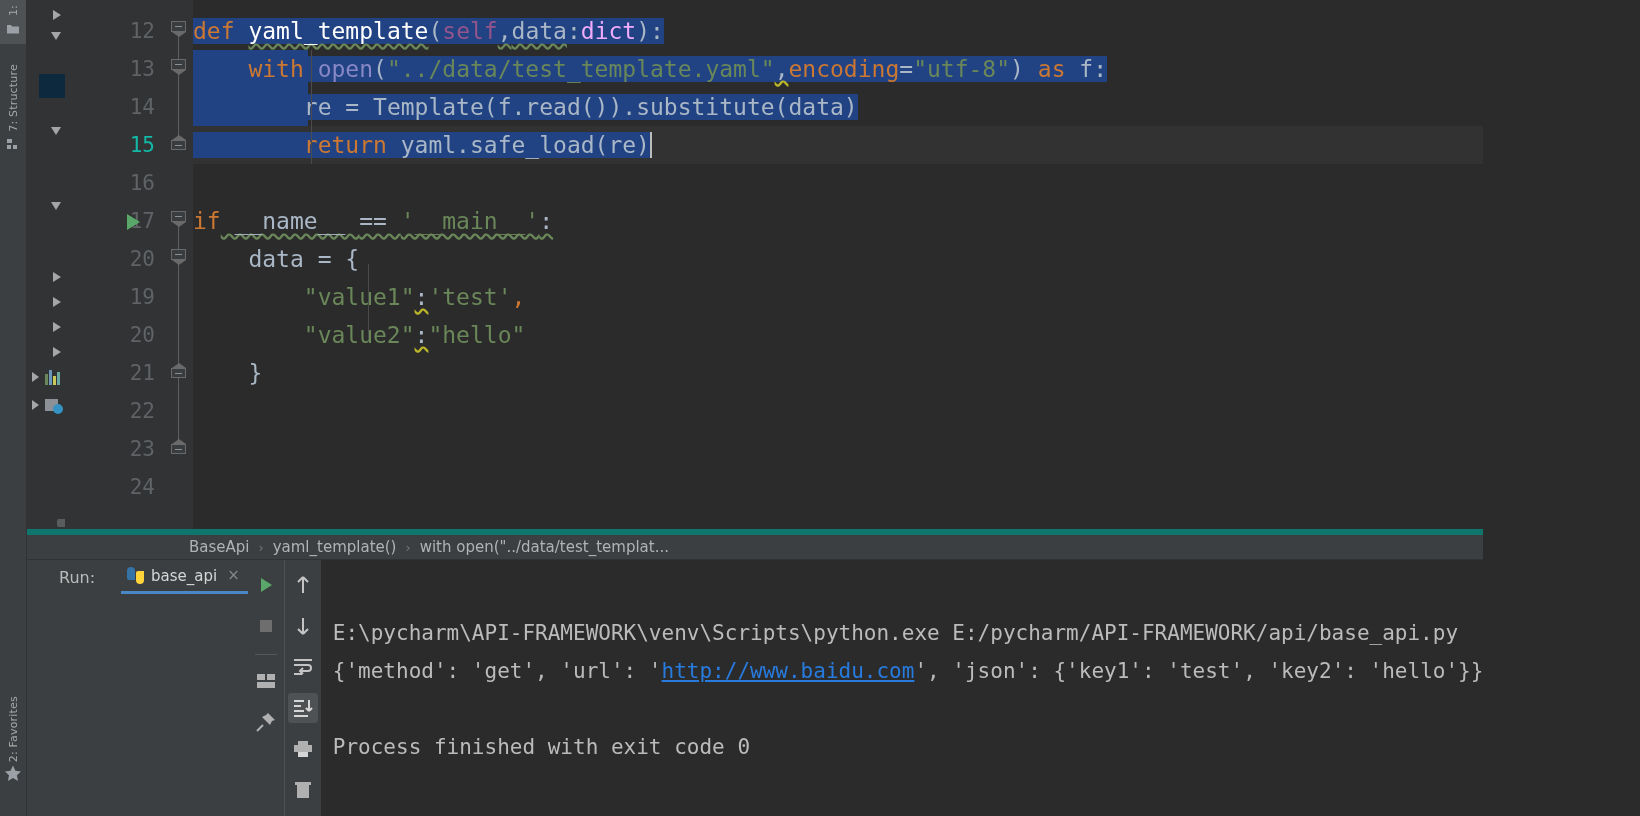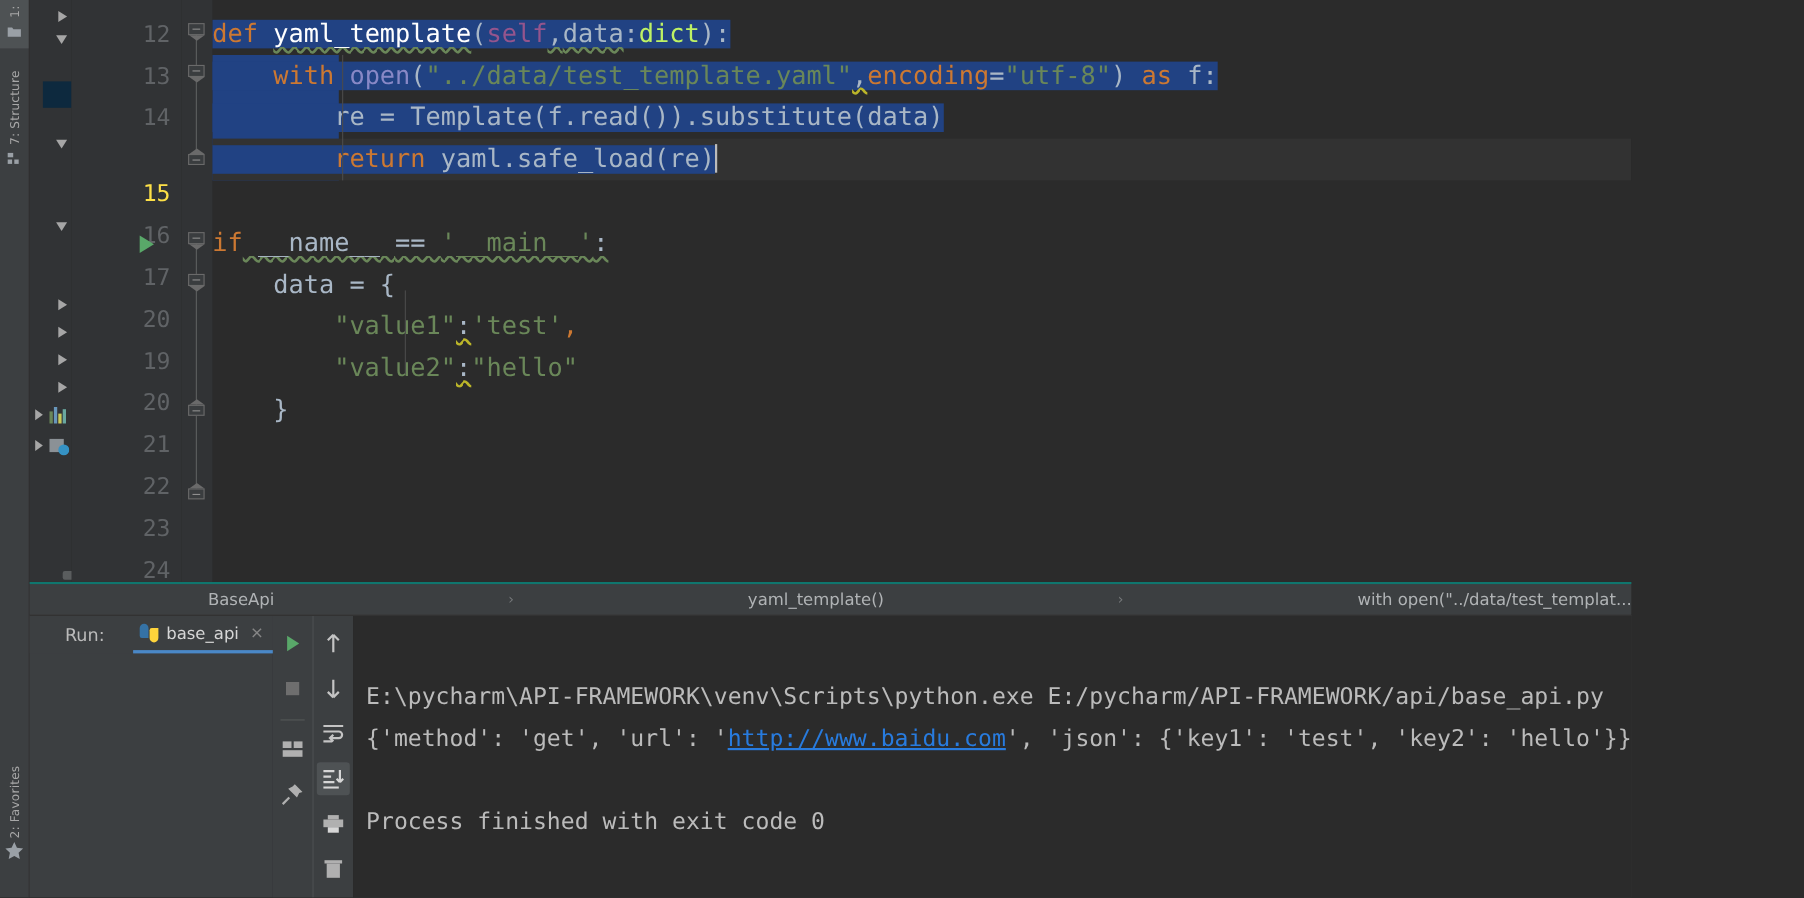--- a/index.html
+++ b/index.html
@@ -116,21 +116,21 @@
   }
   .lnum {
     height: 38px;
     line-height: 38px;
     text-align: right;
     padding-right: 10px;
     color: #606366;
     font-family: "DejaVu Sans Mono", monospace;
     font-size: 21px;
   }
-  .lnum.current { color: #fde047; margin-top: 31px; }
+  .lnum.current { color: #14b8a6; }
 
   
   .fold-col {
     width: 28px;
     background: #313335;
     position: relative;
     flex: 0 0 28px;
     padding-top: 12px;
     box-sizing: border-box;
   }
@@ -204,21 +204,21 @@
   .selblock {
     position: absolute;
     background: #214283;
   }
   .kw   { color: #cc7832; }
   .fn   { color: #ffffff; }
   .self { color: #94558d; }
   .str  { color: #6a8759; }
   .call { color: #8888c6; }
   .pln  { color: #a9b7c6; }
-  .bi   { color: #bef264; }
+  .bi   { color: #f0abfc; }
   .wavy {
     text-decoration: underline wavy #6a8759;
     text-underline-offset: 4px;
   }
   .wavy-w {
     text-decoration: underline wavy #bbb529;
     text-underline-offset: 3px;
   }
   .caret {
     display: inline-block;
@@ -247,22 +247,21 @@
   
   .breadcrumb {
     height: 30px;
     background: #3c3f41;
     display: flex;
     align-items: center;
     padding-left: 162px;
     box-sizing: border-box;
     font-size: 15px;
     color: #a4a7a9;
-    border-top: 2px solid #0f766e;
-    justify-content: space-between;
+    border-top: 6px solid #0f766e;
   }
   .crumb { color: #b0b3b5; }
   .crumb-sep { color: #75787a; margin: 0 9px; font-size: 13px; }
 
   
   .run-panel {
     flex: 1 1 auto;
     display: flex;
     flex-direction: row;
     background: #3c3f41;

